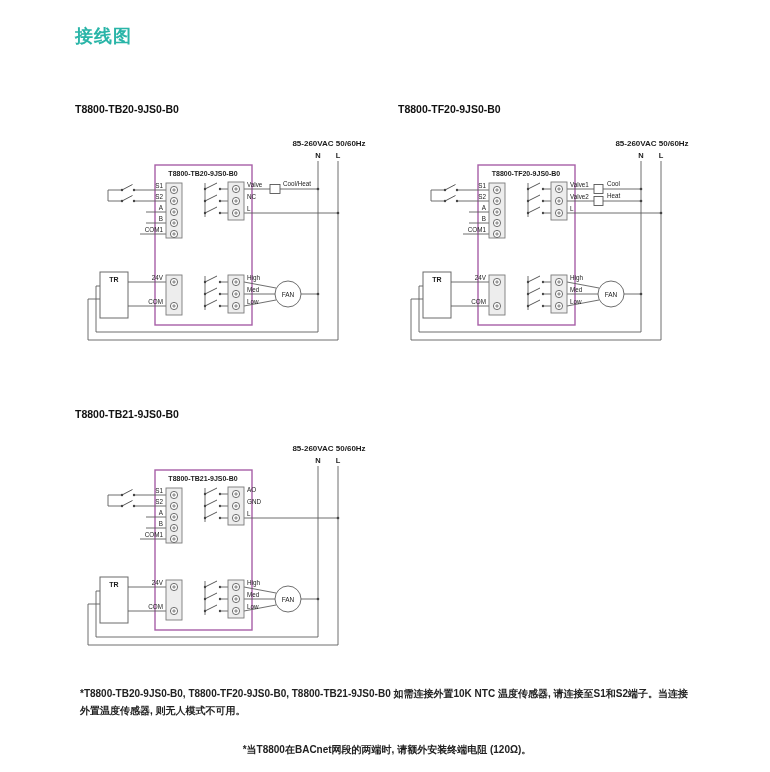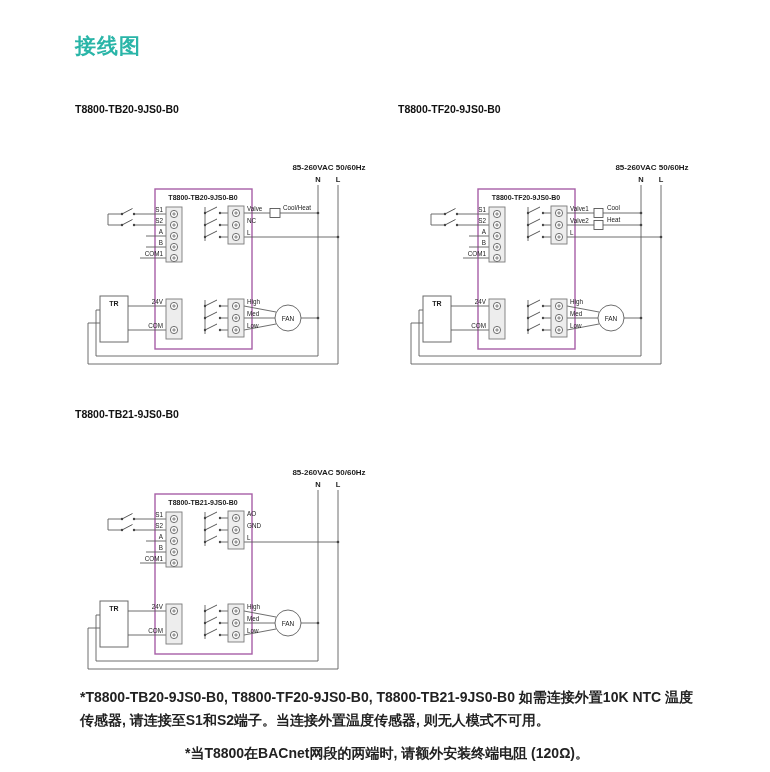--- a/index.html
+++ b/index.html
@@ -1,20 +1,20 @@
 <!DOCTYPE html>
 <html><head>
 <meta charset="utf-8">
 <style>
   * { margin:0; padding:0; box-sizing:border-box; }
   html,body { width:770px; height:772px; background:#ffffff; font-family:"Liberation Sans",sans-serif; position:relative; overflow:hidden; }
-  .page-title { position:absolute; left:75px; top:32px; font-size:21px; font-weight:600; color:#2ab5a8; letter-spacing:1px; }
+  .page-title { position:absolute; left:75px; top:24px; font-size:18px; font-weight:600; color:#2ab5a8; letter-spacing:1px; }
   .diag-title { position:absolute; font-size:10.5px; font-weight:bold; color:#111; }
-  .diag { position:absolute;margin-top:24px; }
-  .notes { position:absolute; left:80px; width:614px; font-size:14px; font-weight:bold; color:#222; line-height:1.65; }
+  .diag { position:absolute; }
+  .notes { position:absolute; left:80px; width:614px; font-size:10px; font-weight:bold; color:#222; line-height:1.65; }
   svg { overflow:visible; display:block; }
   svg text { font-family:"Liberation Sans",sans-serif; fill:#1a1a1a; font-size:6.3px; }
   svg text.nl { font-size:7.5px; font-weight:bold; }
   svg text.big { font-size:8px; font-weight:bold; }
   svg text.inner { font-size:7px; font-weight:600; }
   svg text.fant { font-size:6.5px; }
   .tblock { fill:#ededed; stroke:#7a7a7a; stroke-width:0.9; }
   .comp { fill:#ffffff; stroke:#555; stroke-width:0.9; }
   .w line, .w polyline { stroke:#5f5f5f; stroke-width:0.9; fill:none; }
   .jd { fill:#444; }

